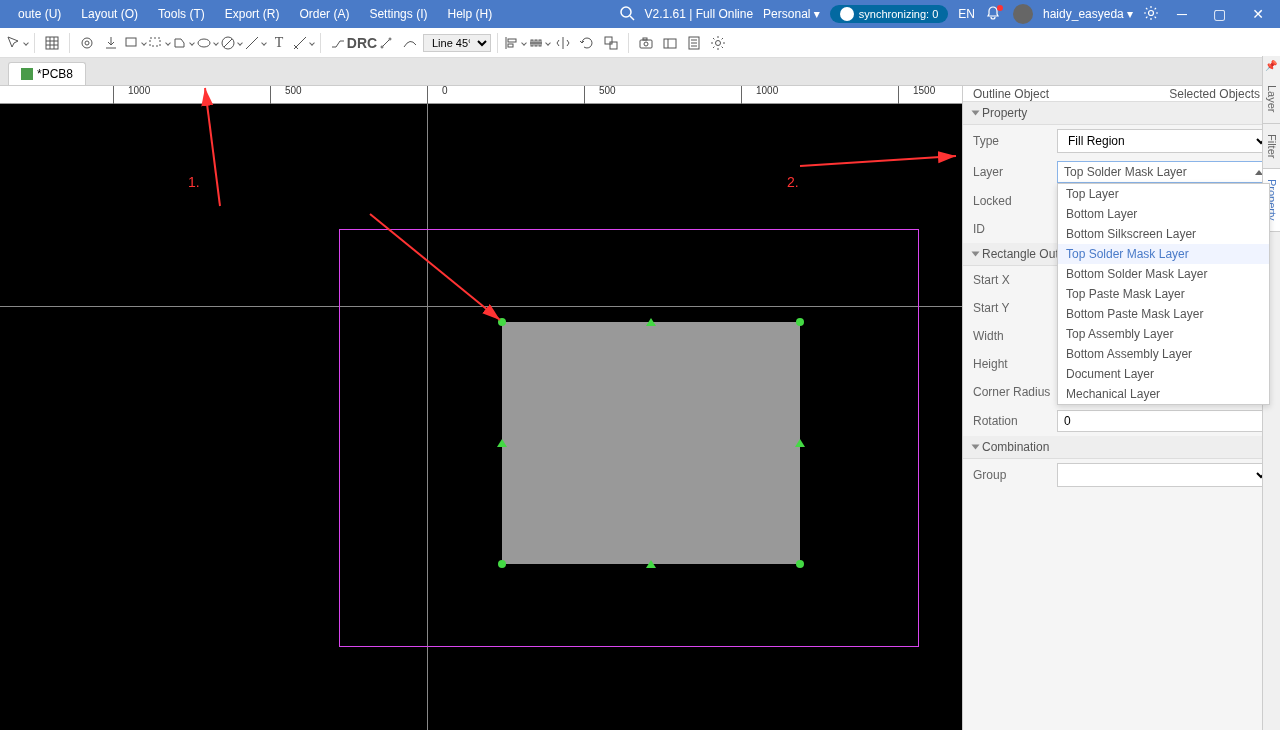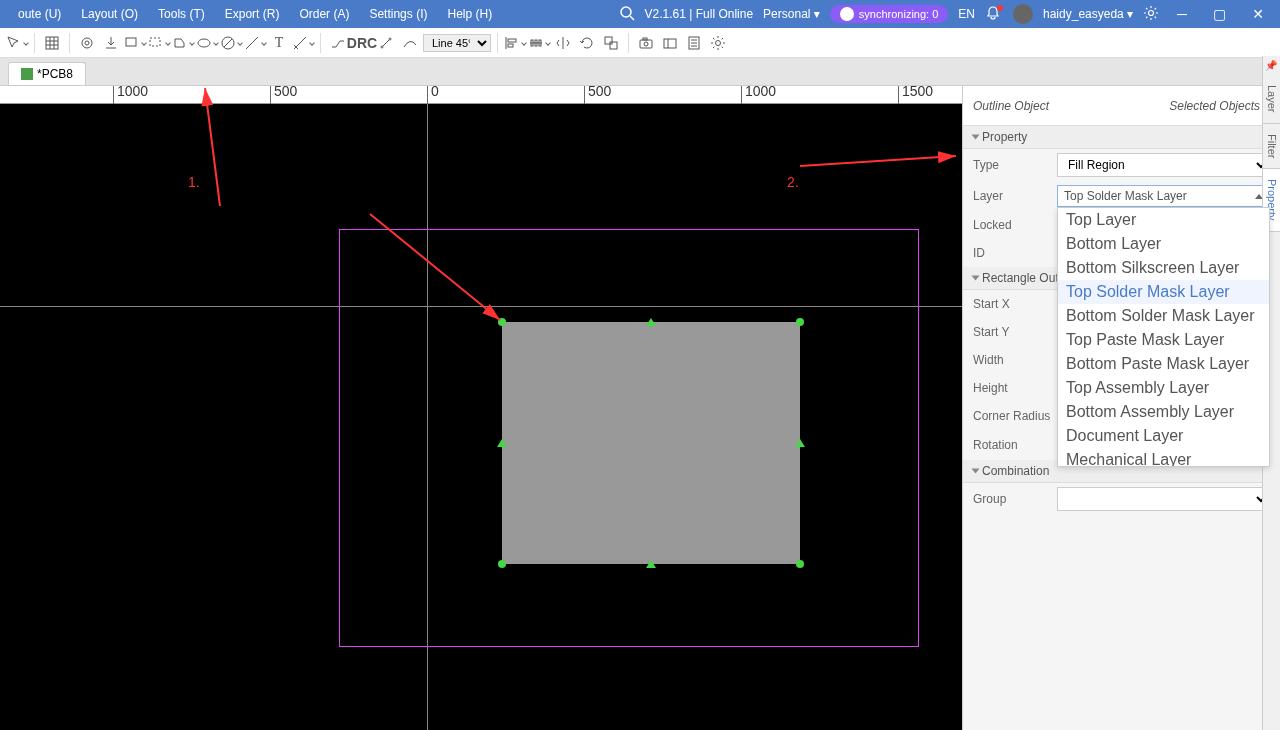--- a/index.html
+++ b/index.html
@@ -3,21 +3,21 @@
 <meta charset="utf-8">
 <style>
 * { margin: 0; padding: 0; box-sizing: border-box; font-family: Arial, sans-serif; }
 body { width: 1280px; height: 730px; overflow: hidden; background: #fff; position: relative; }
 
 
 .menubar { height: 28px; background: #4a7bc8; display: flex; align-items: center; padding: 0 8px; color: #fff; font-size: 12px; position: relative; }
 .menubar .menu-item { padding: 0 10px; cursor: pointer; line-height: 28px; }
 .menubar .spacer { flex: 1; }
 .menubar .right-group { display: flex; align-items: center; gap: 10px; justify-content: space-between; }
-.menubar .status-btn { background: #8b5cf6; border-radius: 10px; padding: 2px 10px; display: flex; align-items: center; gap: 5px; font-size: 11px; }
+.menubar .status-btn { background: #0369a1; border-radius: 10px; padding: 2px 10px; display: flex; align-items: center; gap: 5px; font-size: 11px; }
 .menubar .cloud-icon { width: 14px; height: 14px; background: #fff; border-radius: 50%; display:inline-block; }
 .menubar .avatar { width: 20px; height: 20px; border-radius: 50%; background: #666; display:inline-block; }
 .menubar .win-btn { padding: 0 8px; cursor: pointer; font-size: 14px; }
 .bell-dot { width:6px; height:6px; background:#ff3333; border-radius:50%; display:inline-block; vertical-align: top; margin-left:-4px; }
 
 
 .toolbar { height: 30px; background: #fff; border-bottom: 1px solid #ddd; display: flex; align-items: center; padding: 0 6px; gap: 2px; font-size: 11px; color: #555; }
 .toolbar .tb-btn { width: 22px; height: 22px; display:inline-flex; align-items:center; justify-content:center; cursor:pointer; border-radius:2px; }
 .toolbar .sep { width:1px; height:20px; background:#ddd; margin:0 4px; }
 .toolbar .dropdown-small { width:4px; height:4px; border-right:1px solid #666; border-bottom:1px solid #666; transform:rotate(45deg); margin-left:2px; }
@@ -27,51 +27,51 @@
 .tabbar { height: 28px; background: #e5e5e5; display:flex; align-items:flex-end; padding-left:8px; border-bottom:1px solid #ccc; }
 .tab { background:#fff; border:1px solid #ccc; border-bottom:none; padding:4px 12px; font-size:12px; color:#4a7bc8; display:flex; align-items:center; gap:4px; border-radius:3px 3px 0 0; }
 .tab .tab-icon { width:12px; height:12px; background:#4a9b4a; display:inline-block; }
 
 
 .main { display:flex; height: calc(730px - 28px - 30px - 28px); }
 
 
 .canvas-wrap { flex:1; position:relative; background:#fff; overflow:hidden; }
 .ruler-h { position:absolute; top:0; left:0; right:0; height:18px; background:#fff; border-bottom:1px solid #999; font-size:9px; color:#333; }
-.ruler-h .tick-major { position:absolute; top:0; height:18px; border-left:1px solid #666; font-size:14px; padding-left:3px; line-height:10px; }
+.ruler-h .tick-major { position:absolute; top:0; height:18px; border-left:1px solid #666; font-size:10px; padding-left:14px; line-height:10px; }
 .canvas { position:absolute; top:18px; left:0; right:0; bottom:0; background:#000; }
 
 
 .dotgrid { position:absolute; inset:0; background-image: radial-gradient(circle, #777 0.6px, transparent 0.6px); background-size: 16px 16px; background-position: 8px 8px; }
 .origin-v { position:absolute; top:0; bottom:0; width:1px; background:#888; }
 .origin-h { position:absolute; left:0; right:0; height:1px; background:#888; }
 
 .board-outline { position:absolute; border:1px solid #d946ef; }
 .fill-region { position:absolute; background:rgba(180,180,180,0.85); }
 .handle { position:absolute; width:8px; height:8px; background:#44d944; border-radius:50%; transform:translate(-50%,-50%); }
 .handle-mid { position:absolute; width:0; height:0; border-left:5px solid transparent; border-right:5px solid transparent; border-bottom:8px solid #44d944; transform:translate(-50%,-50%); }
 
 
 .arrow-svg { position:absolute; pointer-events:none; }
 .anno-label { position:absolute; color:#ff3333; font-size:14px; pointer-events:none; }
 
 
 .right-panel { width:318px; background:#f5f5f5; border-left:1px solid #ccc; display:flex; flex-direction:column; font-size:12px; color:#555; position:relative; }
-.rp-header { height:40px; display:flex; align-items:center; justify-content:space-between; padding:0 10px; background:#fff; border-bottom:1px solid #ddd;font-style:italic; }
+.rp-header { height:16px; display:flex; align-items:center; justify-content:space-between; padding:0 10px; background:#fff; border-bottom:1px solid #ddd; }
 .rp-section { padding:4px 10px; background:#eee; border-bottom:1px solid #ddd; display:flex; align-items:center; gap:4px; }
 .rp-section .tri { width:0;height:0; border-top:4px solid transparent; border-bottom:4px solid transparent; border-left:5px solid #888; transform:rotate(90deg); }
 .rp-row { display:flex; align-items:center; padding:4px 10px; min-height:28px; }
 .rp-row label { width:84px; color:#666; }
 .rp-row .control { flex:1; }
 .rp-row select, .rp-row input { width:100%; border:1px solid #ccc; padding:3px 6px; font-size:12px; background:#fff; }
 .select-open { position:relative; }
 .select-open .sel-head { width:100%; border:1px solid #8ab4e8; padding:3px 6px; background:#fff; display:flex; justify-content:space-between; align-items:center; }
 .sel-caret { width:0;height:0; border-left:4px solid transparent; border-right:4px solid transparent; border-bottom:5px solid #666; }
 .sel-list { position:absolute; top:100%; left:0; right:0; background:#fff; border:1px solid #ccc; z-index:100; max-height:260px; overflow-y:auto; box-shadow:0 2px 6px rgba(0,0,0,0.15); }
-.sel-item { padding:3px 8px; cursor:pointer; font-size:16px; color:#555; }
+.sel-item { padding:3px 8px; cursor:pointer; font-size:12px; color:#555; }
 .sel-item.highlight { color:#4a7bc8; background:#f0f4ff; }
 
 
 .side-tabs { position:absolute; right:0; top:56px; width:18px; background:#f0f0f0; border-left:1px solid #ccc; display:flex; flex-direction:column; }
 .side-tab { writing-mode:vertical-rl; padding:10px 2px; font-size:11px; color:#666; border-bottom:1px solid #ccc; cursor:pointer; text-align:center; }
 .side-tab.active { color:#4a7bc8; background:#fff; }
 .side-pin { font-size:10px; padding:4px 2px; text-align:center; }
 
 
 .svg-icon { width:16px; height:16px; }

